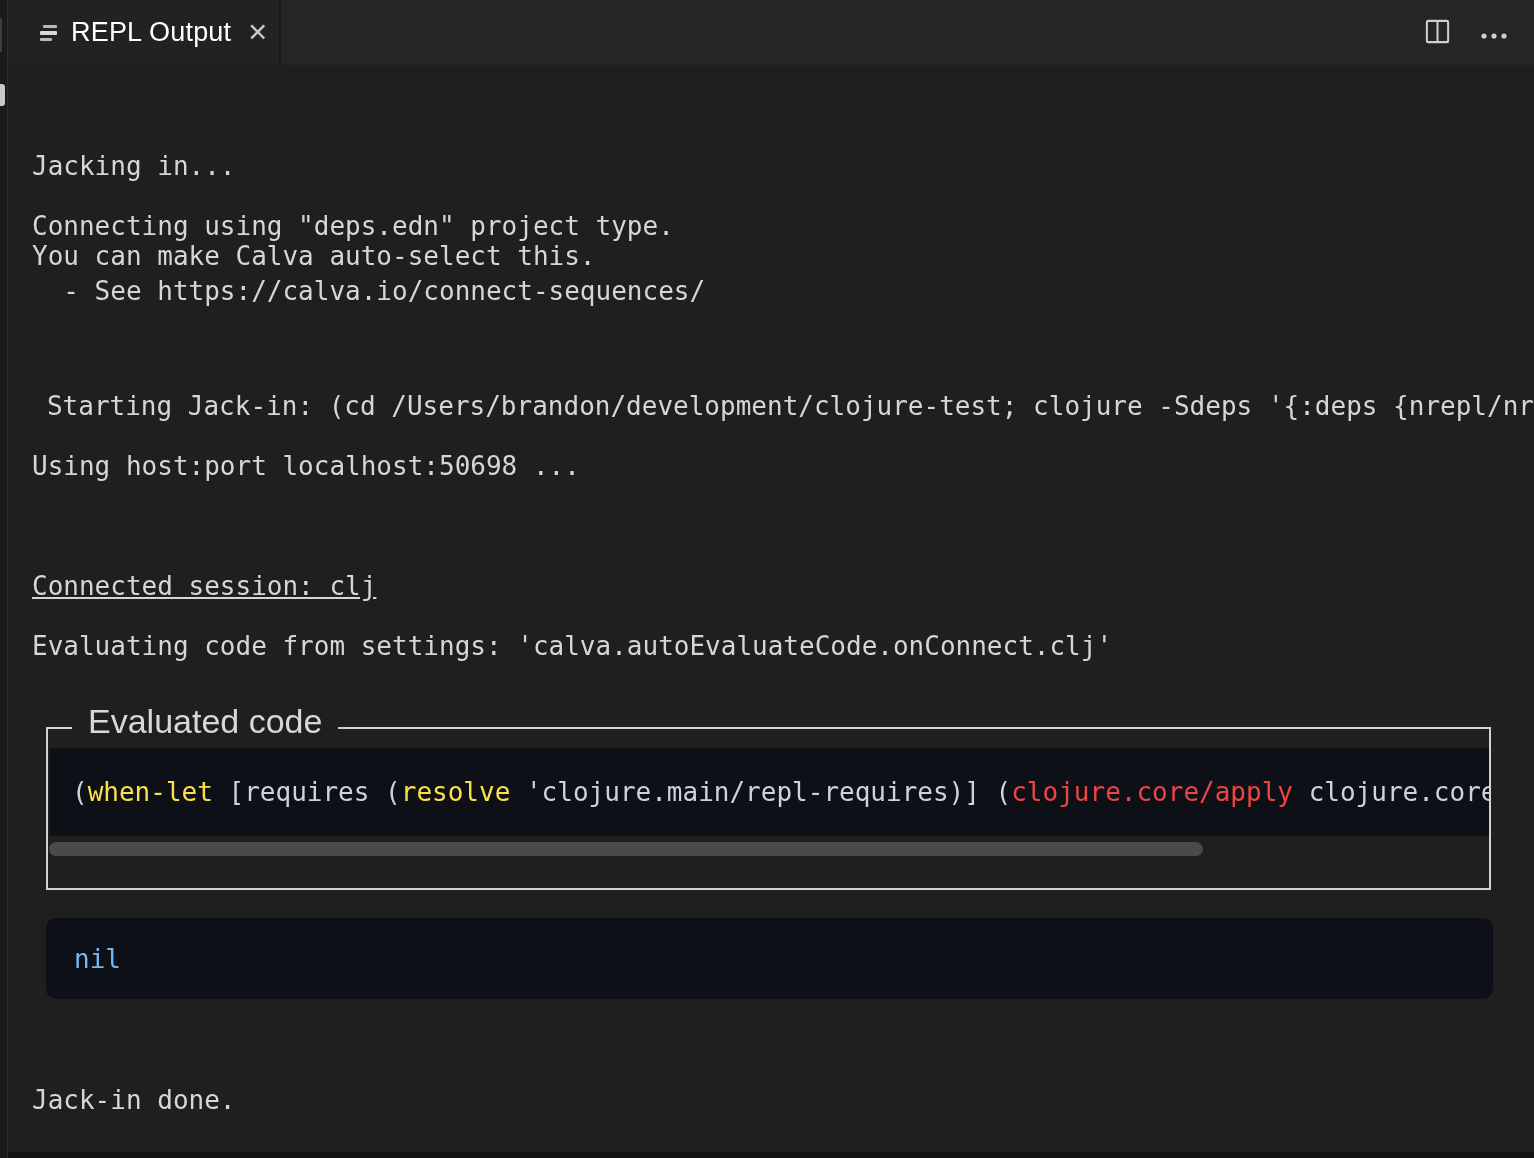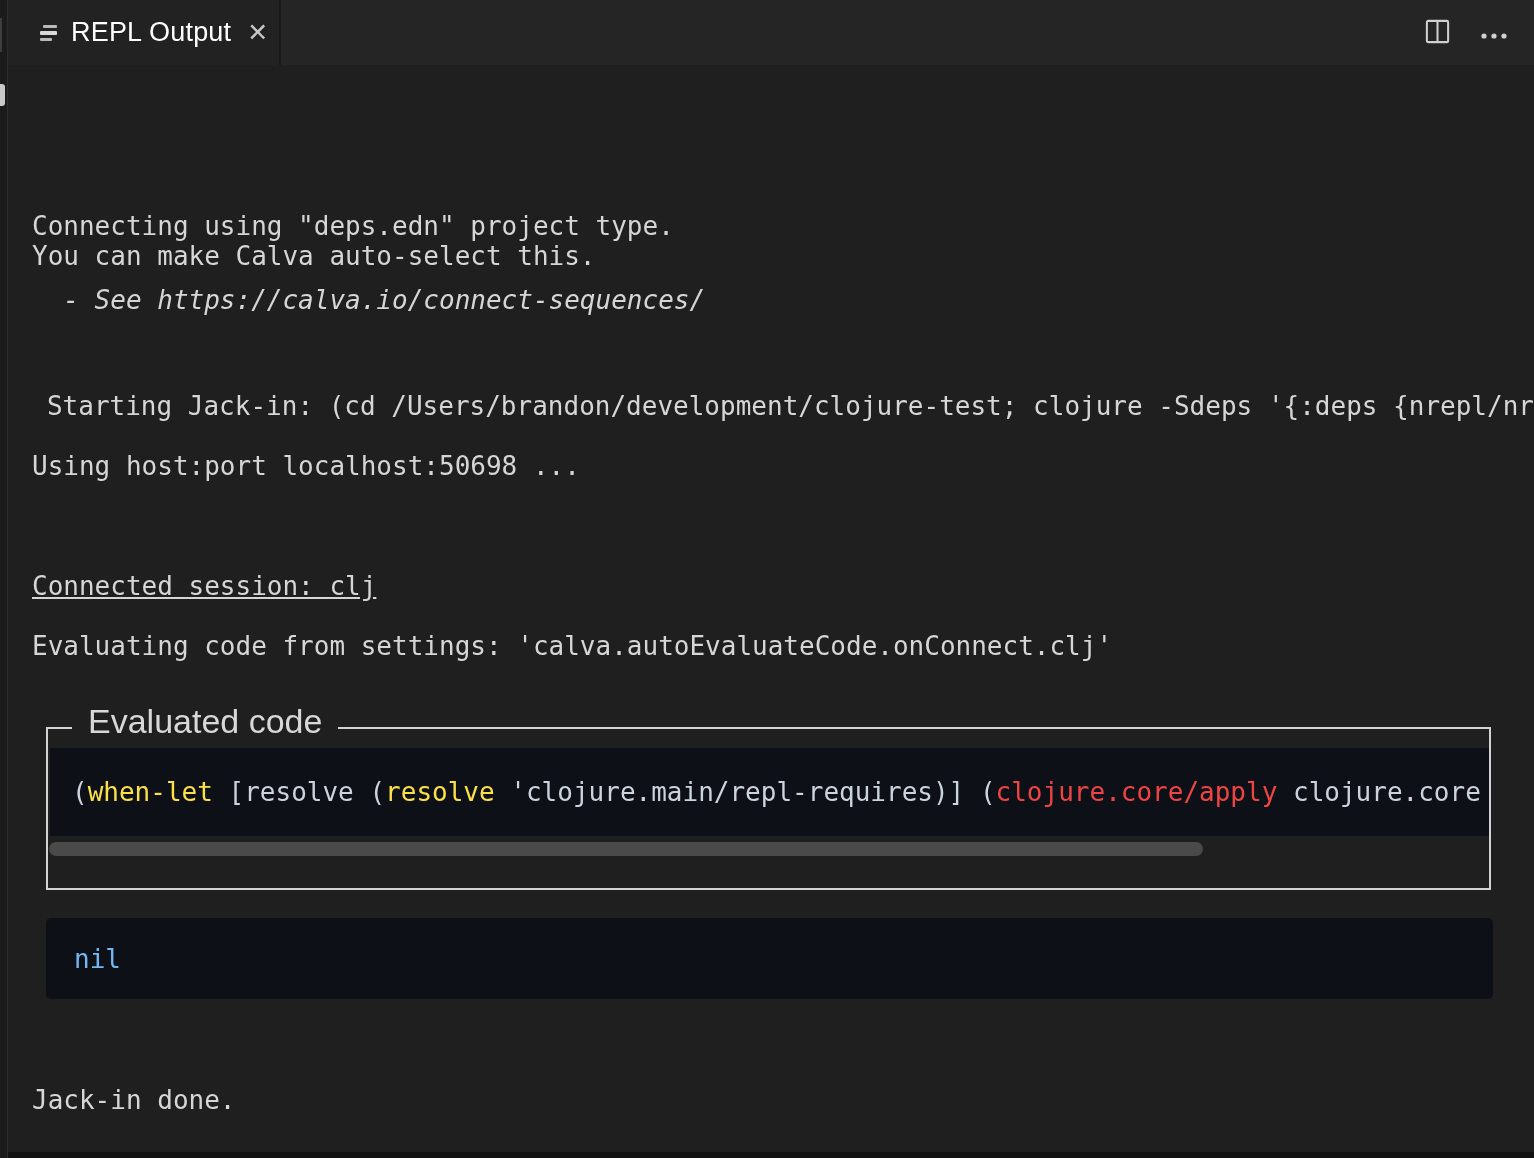--- a/index.html
+++ b/index.html
@@ -48,21 +48,21 @@
   .rail-fragment { position: absolute; left: 0; top: 84px; width: 5px; height: 22px; background: #c9c9c9; border-radius: 0 3px 3px 0; z-index: 6; }
   
   .content { position: absolute; left: 0; top: 65px; width: 1534px; height: 1087px; background: #1f1f1f; }
   .out-line {
     position: absolute; left: 32px; right: 0;
     font-family: "DejaVu Sans Mono", "Liberation Mono", monospace;
     font-size: 26px; line-height: 30px;
     color: #d6d6d6;
     white-space: pre; overflow: hidden;
   }
-  .l0 { top: 151px; } .l1 { top: 211px; } .l2 { top: 241px; } .l3 { top: 285px; font-style: italic; }
+  .l0 { top: 151px; } .l1 { top: 211px; } .l2 { top: 241px; } .l3 { top: 276px; }
   .l4 { top: 391px; text-align: right; } .l5 { top: 451px; } .l6 { top: 511px; } .l7 { top: 571px; text-decoration: underline; }
   .l8 { top: 631px; } .l9 { top: 1085px; }
   
   .eval-frame {
     position: absolute; left: 46px; top: 727px;
     width: 1445px; height: 163px;
     border: 2px solid #d2d2d2;
   }
   .eval-legend {
     position: absolute; left: 72px; top: 703px;
@@ -89,21 +89,21 @@
     position: absolute; left: 49px; top: 842px;
     width: 1154px; height: 14px;
     border-radius: 7px;
     background: #4a4a4a;
     cursor: pointer;
   }
   
   .result-box {
     position: absolute; left: 46px; top: 918px;
     width: 1447px; height: 81px;
-    border-radius: 5px;
+    border-radius: 10px;
     background: #0d1117;
     display: flex; align-items: center;
     padding-left: 28px;
   }
   .result-text {
     font-family: "DejaVu Sans Mono", "Liberation Mono", monospace;
     font-size: 26px; color: #74b7f5;
     white-space: pre;
   }
   
@@ -134,32 +134,33 @@
       <svg width="28" height="26" viewBox="0 0 28 26">
         <circle cx="4" cy="15" r="2.6" fill="#cfcfcf"></circle>
         <circle cx="14" cy="15" r="2.6" fill="#cfcfcf"></circle>
         <circle cx="24" cy="15" r="2.6" fill="#cfcfcf"></circle>
       </svg>
     </span>
   </div>
 
   <div class="content"></div>
 
+  <div class="out-line l0">Jacking in...</div>
   <div class="out-line l1">Connecting using "deps.edn" project type.</div>
   <div class="out-line l2">You can make Calva auto-select this.</div>
   <div class="out-line l3">  - See https://calva.io/connect-sequences/</div>
   <div class="out-line l4">Starting Jack-in: (cd /Users/brandon/development/clojure-test; clojure -Sdeps '{:deps {nrepl/nr</div>
   <div class="out-line l5">Using host:port localhost:50698 ...</div>
   <div class="out-line l7">Connected session: clj</div>
   <div class="out-line l8">Evaluating code from settings: 'calva.autoEvaluateCode.onConnect.clj'</div>
   <div class="out-line l9">Jack-in done.</div>
 
   <div class="eval-frame"></div>
   <div class="eval-legend">Evaluated code</div>
-  <div class="code-block"><span class="tok-plain">(</span><span class="tok-keyword">when-let</span><span class="tok-plain"> [resolve (</span><span class="tok-keyword">resolve</span><span class="tok-plain"> 'clojure.main/repl-requires)] (</span><span class="tok-function">clojure.core/apply</span><span class="tok-plain"> clojure.core</span></div>
+  <div class="code-block"><span class="tok-plain">(</span><span class="tok-keyword">when-let</span><span class="tok-plain"> [requires (</span><span class="tok-keyword">resolve</span><span class="tok-plain"> 'clojure.main/repl-requires)] (</span><span class="tok-function">clojure.core/apply</span><span class="tok-plain"> clojure.core</span></div>
   <div class="h-scroll-thumb"></div>
 
   <div class="result-box">
     <span class="result-text">nil</span>
   </div>
 
   <div class="rail"></div>
   <div class="rail-line"></div>
   <div class="rail-accent"></div>
   <div class="rail-fragment"></div>

